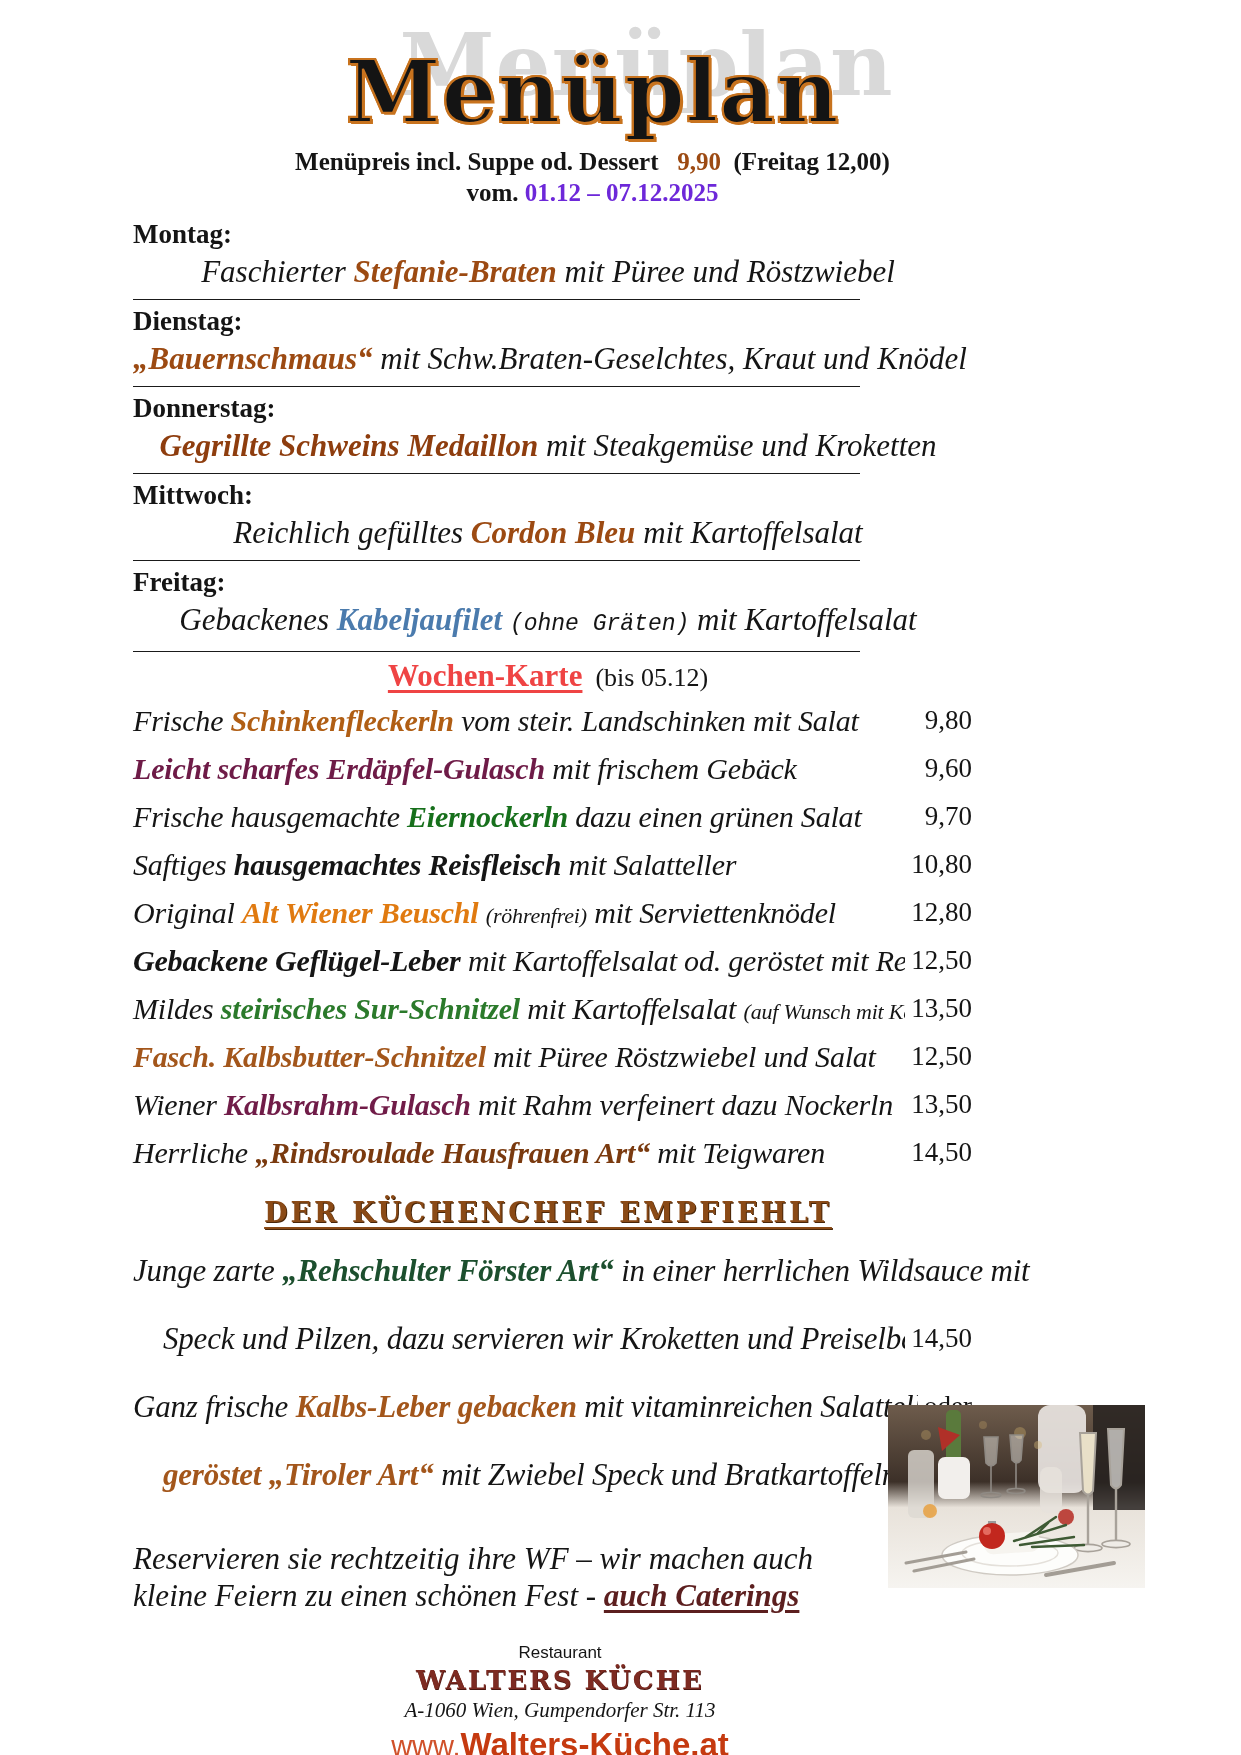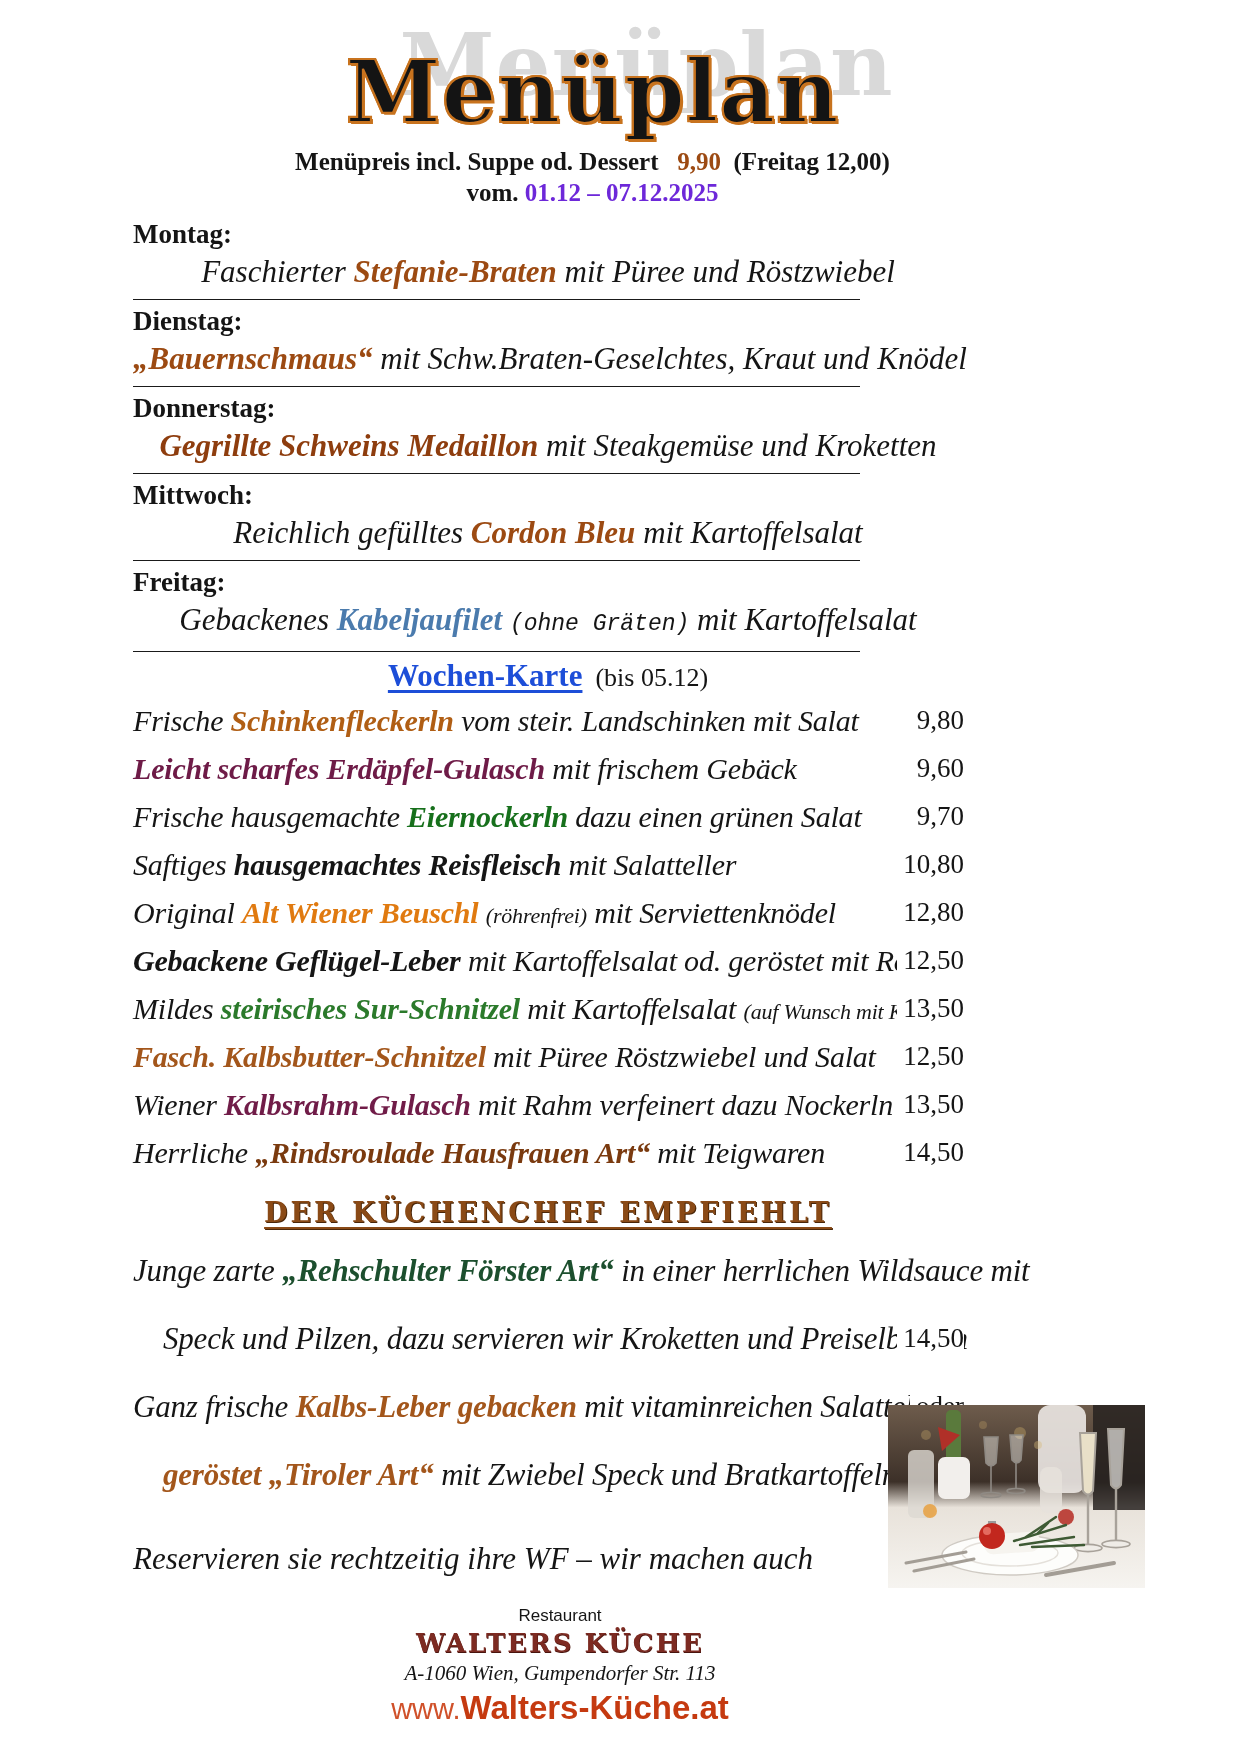--- a/index.html
+++ b/index.html
@@ -21,28 +21,28 @@
   
   .days{margin:12px 0 0 133px;width:830px;}
   .day-label{font-weight:bold;font-size:27px;line-height:31px;}
   .dish{text-align:center;font-style:italic;font-size:31px;line-height:40px;
         white-space:nowrap;margin-top:2px;}
   .dish .sm{font-size:23px;font-family:Liberation Mono, monospace;}
   .day-sep{border:0;border-top:1.5px solid #1a1a1a;margin:7px 103px 6px 0;}
 
   
   .wk-head{margin:4px 0 5px 133px;width:830px;text-align:center;}
-  .wk-title{font-weight:bold;font-size:31px;color:#1d4ed8;text-decoration:underline;
+  .wk-title{font-weight:bold;font-size:31px;color:#ef4444;text-decoration:underline;
             text-underline-offset:4px;}
   .wk-sub{font-size:26px;margin-left:9px;}
   .wk-list{margin-left:133px;width:839px;}
   .wk-row{position:relative;line-height:43px;white-space:nowrap;}
   .wk-text{font-style:italic;font-size:30px;letter-spacing:-0.2px;}
   .wk-text .sm{font-size:22px;}
-  .wk-price{position:absolute;right:8px;top:0;font-size:27px;font-style:normal;
+  .wk-price{position:absolute;right:0;top:0;font-size:27px;font-style:normal;
             background:#fff;padding-left:6px;}
 
   
   .chef-head{margin:18px 0 12px 133px;width:830px;text-align:center;
              font-family:"DejaVu Serif",serif;font-weight:bold;font-size:27px;
              letter-spacing:3px;color:#8a4a16;text-shadow:1px 1px 0 #4a2608;}
   .chef-head .hd{text-decoration:underline;text-underline-offset:5px;}
   .chef-list{margin-left:133px;width:839px;}
   .chef-row{position:relative;line-height:41px;white-space:nowrap;margin-bottom:6px;margin-top:22px;}
   .chef-row .wk-text{font-size:31px;}
@@ -176,20 +176,21 @@
         <span class="wk-price">oder</span>
       </div>
       <div class="chef-row">
         <span class="wk-text indent"><span style="color: rgb(163, 86, 27); font-weight: bold;">geröstet „Tiroler Art“</span><span> mit Zwiebel Speck und Bratkartoffeln</span></span>
         <span class="wk-price">15,50</span>
       </div>
     </div>
 
   <div class="reservation">
     <div><span>Reservieren sie rechtzeitig ihre WF – wir machen auch</span></div>
+    <div><span>kleine Feiern zu einen schönen Fest - </span><span class="ul" style="color: rgb(92, 31, 31); font-weight: bold;">auch Caterings</span></div>
   </div>
 
   <div class="photo">
     <svg width="257" height="183" viewBox="0 0 257 183" xmlns="http://www.w3.org/2000/svg">
       <defs>
         <linearGradient id="bg" x1="0" y1="0" x2="0" y2="1">
           <stop offset="0" stop-color="#6e5c4c"></stop>
           <stop offset="0.42" stop-color="#3c3028"></stop>
           <stop offset="0.56" stop-color="#e8e2da"></stop>
           <stop offset="1" stop-color="#f6f4f0"></stop>

